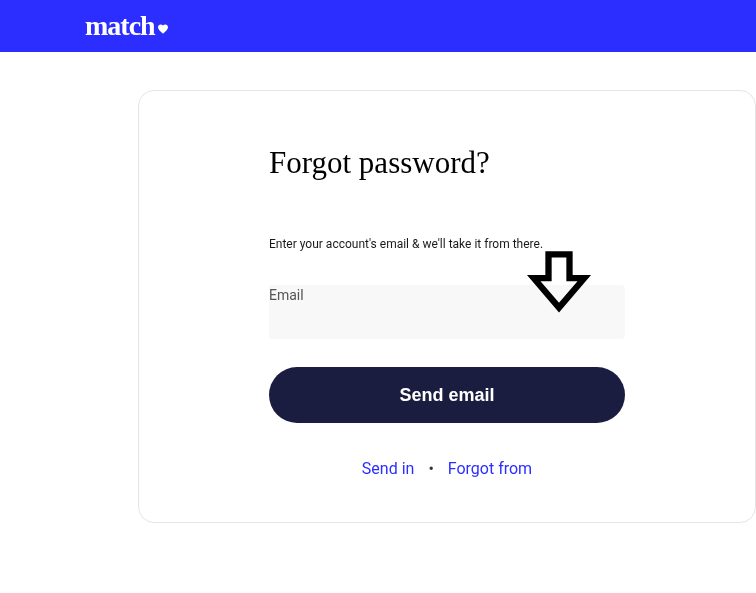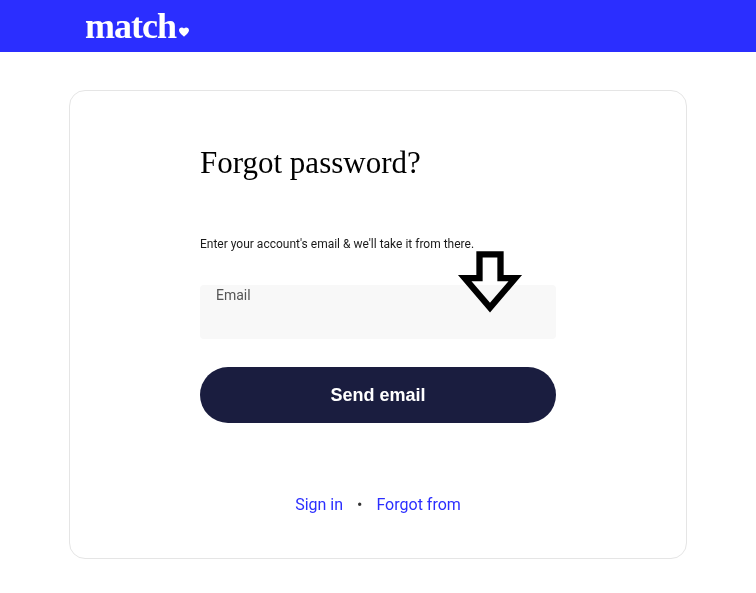--- a/index.html
+++ b/index.html
@@ -17,33 +17,33 @@
     .header {
       background: #2b2eff;
       height: 52px;
       display: flex;
       align-items: center;
       padding-left: 85px;
     }
     .logo {
       color: #ffffff;
       font-family: Georgia, 'Times New Roman', serif;
-      font-size: 36px;
+      font-size: 28px;
       font-weight: 600;
       letter-spacing: -1px;
       display: flex;
       align-items: baseline;
     }
     .logo-heart {
       display: inline-block;
       margin-left: 2px;
     }
     .container {
       display: flex;
-      justify-content: center;
+      justify-content: flex-end;
       padding-top: 38px;
     }
     .card {
       width: 618px;
       border: 1px solid #e5e5e5;
       border-radius: 16px;
       padding: 54px 130px 44px 130px;
       position: relative;
     }
     .title {
@@ -59,21 +59,21 @@
       line-height: 1.5;
       margin-bottom: 32px;
     }
     .input-group {
       position: relative;
       margin-bottom: 28px;
     }
     .input-label {
       position: absolute;
       top: 2px;
-      left: 16px;
+      left: 0;
       font-size: 14px;
       color: #555;
     }
     .email-input {
       width: 100%;
       height: 54px;
       background: #f8f8f8;
       border: none;
       border-radius: 4px;
       padding: 18px 16px 0 16px;
@@ -83,21 +83,21 @@
     .submit-button {
       width: 100%;
       height: 56px;
       background: #1a1d3f;
       color: #ffffff;
       border: none;
       border-radius: 28px;
       font-size: 18px;
       font-weight: 700;
       cursor: pointer;
-      margin-bottom: 72px;
+      margin-bottom: 36px;
     }
     .footer-links {
       text-align: center;
       font-size: 16px;
     }
     .footer-links a {
       color: #2b2eff;
       text-decoration: none;
     }
     .separator {
@@ -131,21 +131,21 @@
     <p class="description">Enter your account's email &amp; we'll take it from there.</p>
     
     <div class="input-group">
       <label class="input-label">Email</label>
       <input type="email" class="email-input" value="" style="">
     </div>
     
     <button class="submit-button">Send email</button>
     
     <div class="footer-links">
-      <a href="#">Sign in</a>
+      <a href="#">Send in</a>
       <span class="separator">•</span>
       <a href="#">Forgot from</a>
     </div>
 
     <div class="arrow-overlay">
       <svg width="70" height="70" viewBox="0 0 100 100" fill="none" stroke="#000000" stroke-width="9">
         <path d="M35 12 L35 46 L14 46 L50 88 L86 46 L65 46 L65 12 Z" stroke-linejoin="miter"></path>
       </svg>
     </div>
   </div>

